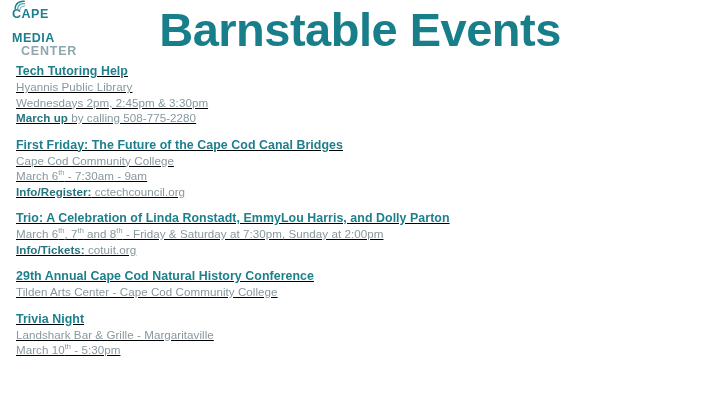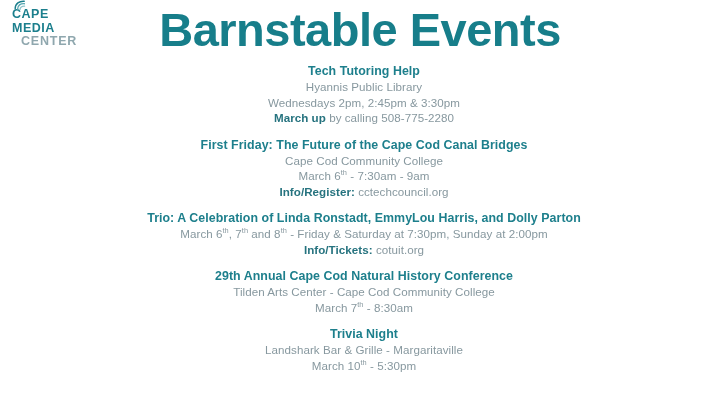--- a/index.html
+++ b/index.html
@@ -32,44 +32,44 @@
     width: 16px;
     height: 10px;
   }
   .logo-line {
     font-weight: bold;
     letter-spacing: 0.5px;
     font-size: 12.5px;
     margin-left: 4px;
   }
   .logo-cape   { color: #1c7f8d; margin-top: 8px; }
-  .logo-media  { color: #1c7f8d; margin-top: 1px; }
+  .logo-media  { color: #1c7f8d; margin-top: 11px; }
   .logo-center { color: #8fa7ae; margin-top: 1px; letter-spacing: 0.8px; margin-left: 13px; }
 
   
   .page-title {
     position: absolute;
     left: 0;
     right: 0;
     top: 2px;
     text-align: center;
     font-size: 47px;
     font-weight: bold;
     color: #177e8a;
     letter-spacing: -0.5px;
     white-space: nowrap;
   }
 
   
   .events {
     position: absolute;
-    left: 8px;
+    left: 16px;
     right: 0;
     top: 63px;
-    text-align: center;
+    text-decoration: underline;
   }
   .event {
     margin-bottom: 11px;
   }
   .event-title {
     font-size: 12.4px;
     font-weight: bold;
     color: #1d7f8c;
     line-height: 16px;
     letter-spacing: 0.05px;
@@ -124,21 +124,20 @@
 
   <div class="event">
     <div class="event-title">Trio: A Celebration of Linda Ronstadt, EmmyLou Harris, and Dolly Parton</div>
     <div class="event-line"><span>March 6</span><sup>th</sup><span>, 7</span><sup>th</sup><span> and 8</span><sup>th</sup><span> - Friday &amp; Saturday at 7:30pm, Sunday at 2:00pm</span></div>
     <div class="event-line"><span class="lead">Info/Tickets:</span><span> cotuit.org</span></div>
   </div>
 
   <div class="event">
     <div class="event-title">29th Annual Cape Cod Natural History Conference</div>
     <div class="event-line">Tilden Arts Center - Cape Cod Community College</div>
-    <div class="event-line"><span>March 7</span><sup>th</sup><span> - 8:30am</span></div>
   </div>
 
   <div class="event">
     <div class="event-title">Trivia Night</div>
     <div class="event-line">Landshark Bar &amp; Grille - Margaritaville</div>
     <div class="event-line"><span>March 10</span><sup>th</sup><span> - 5:30pm</span></div>
   </div>
 
 </div>
 

